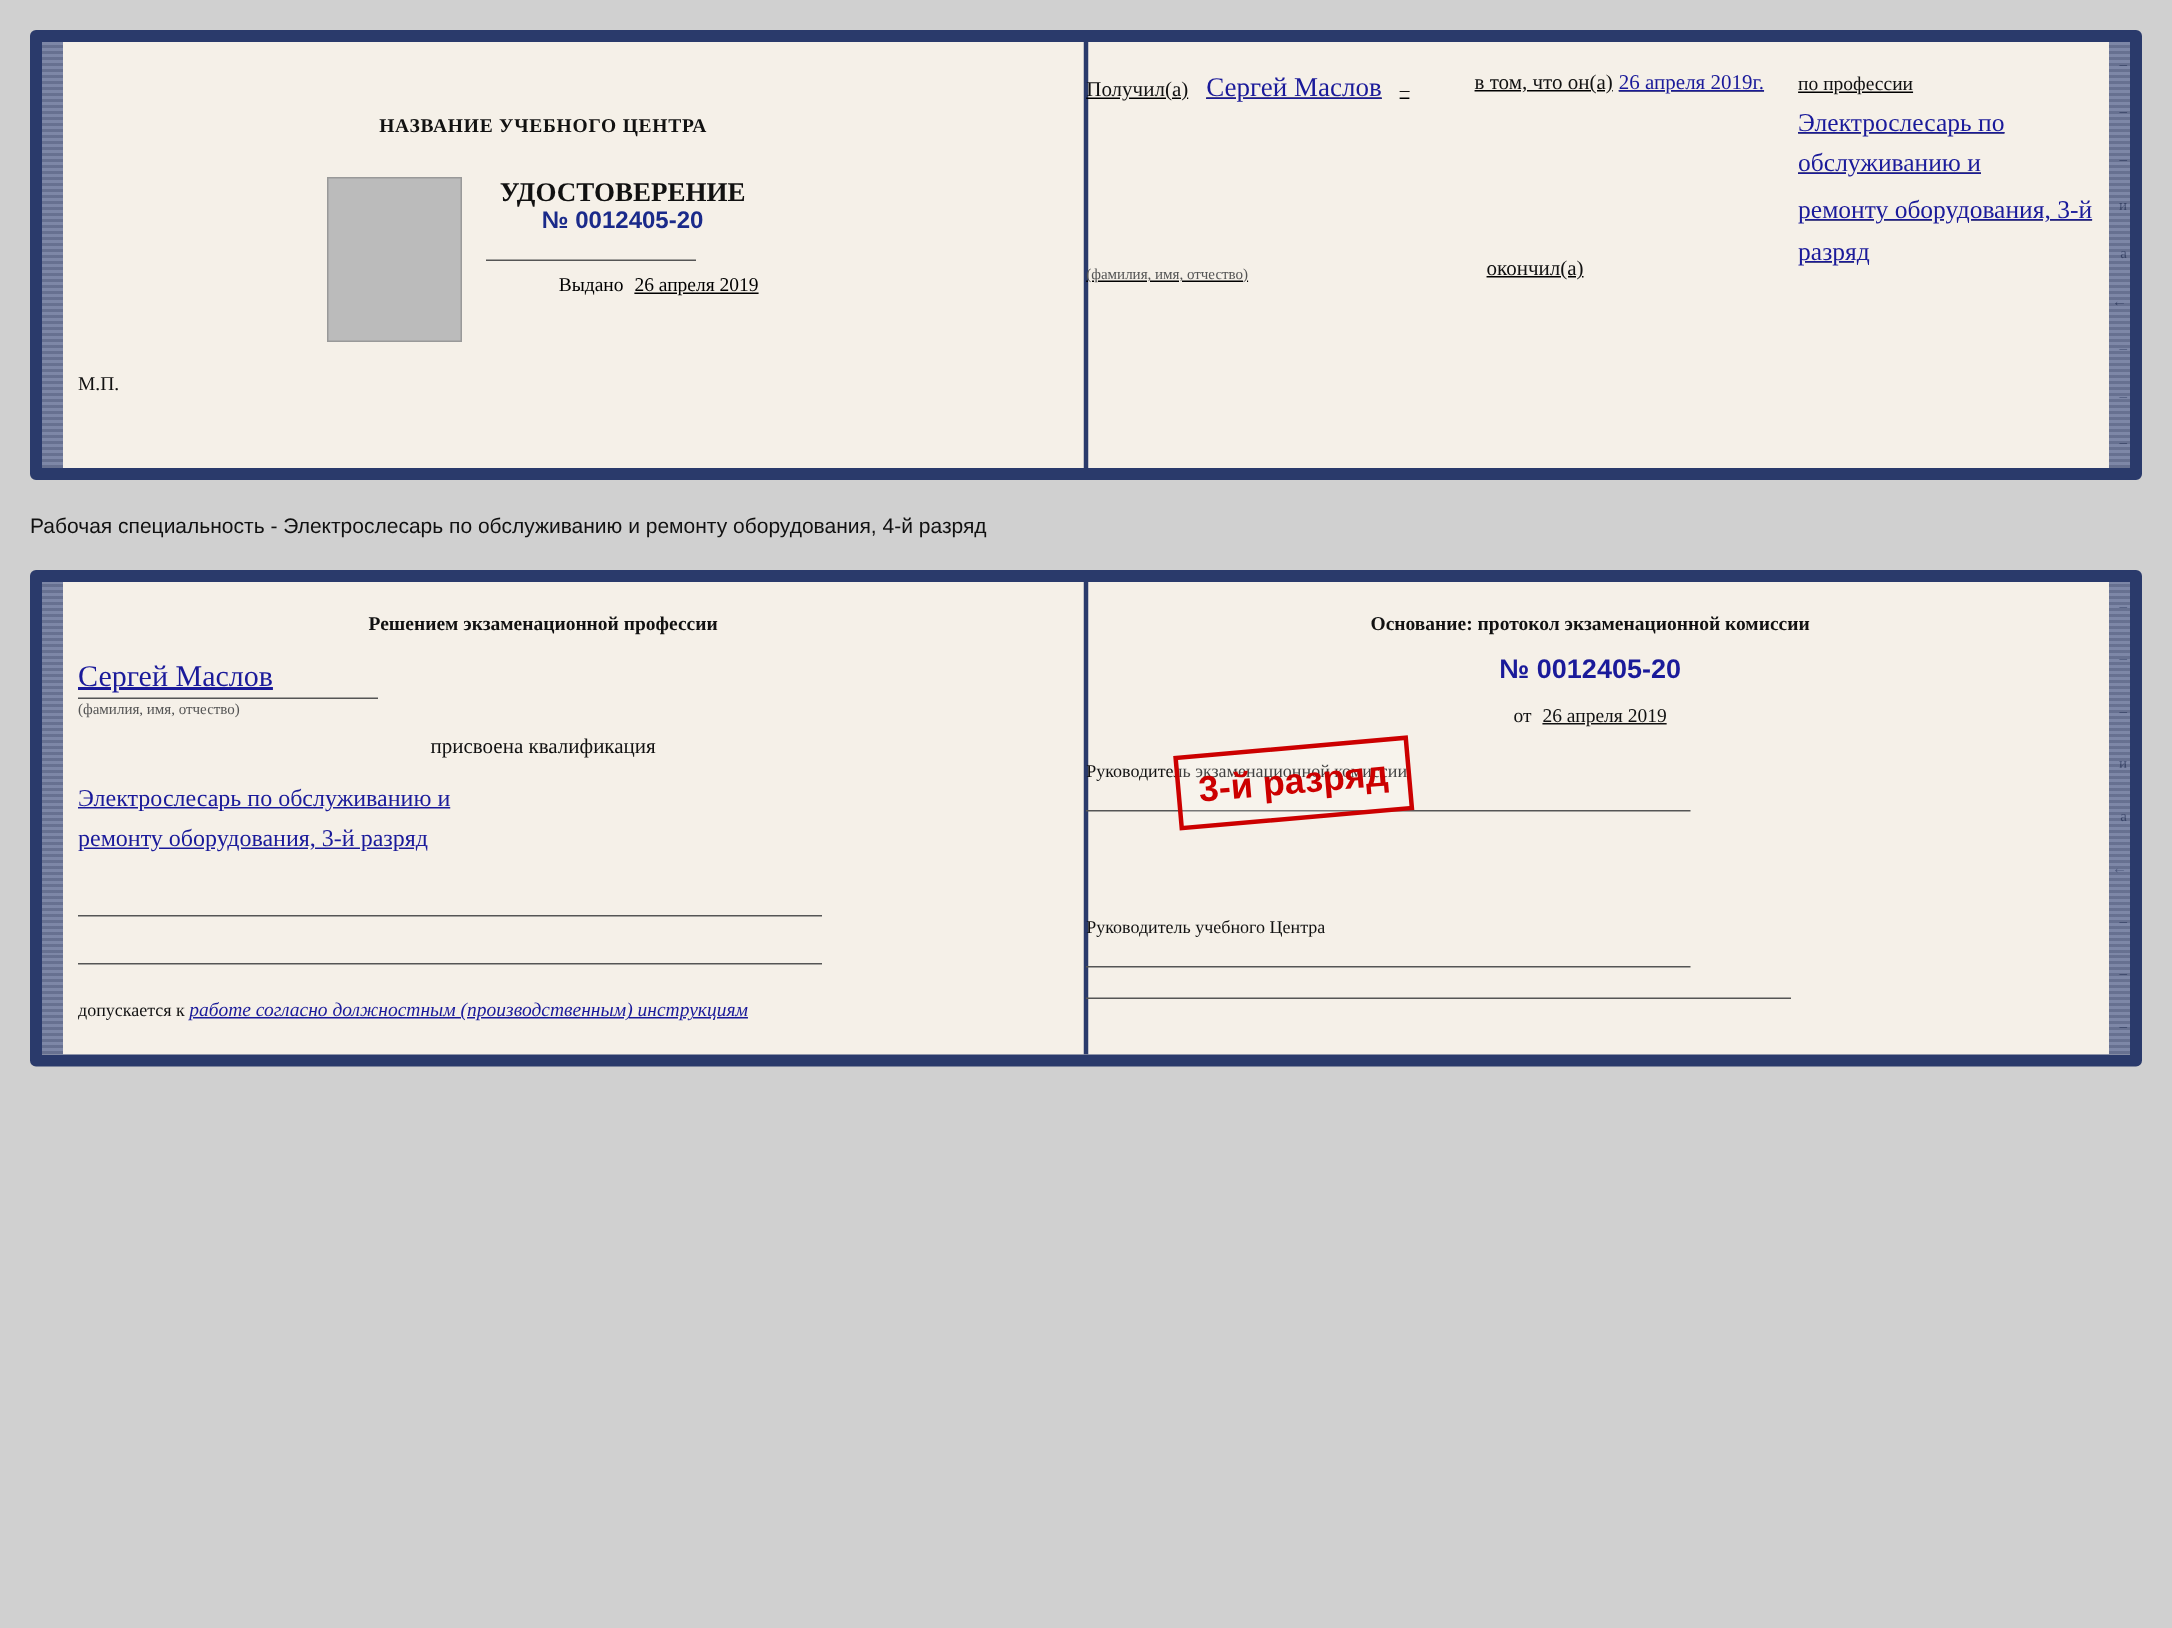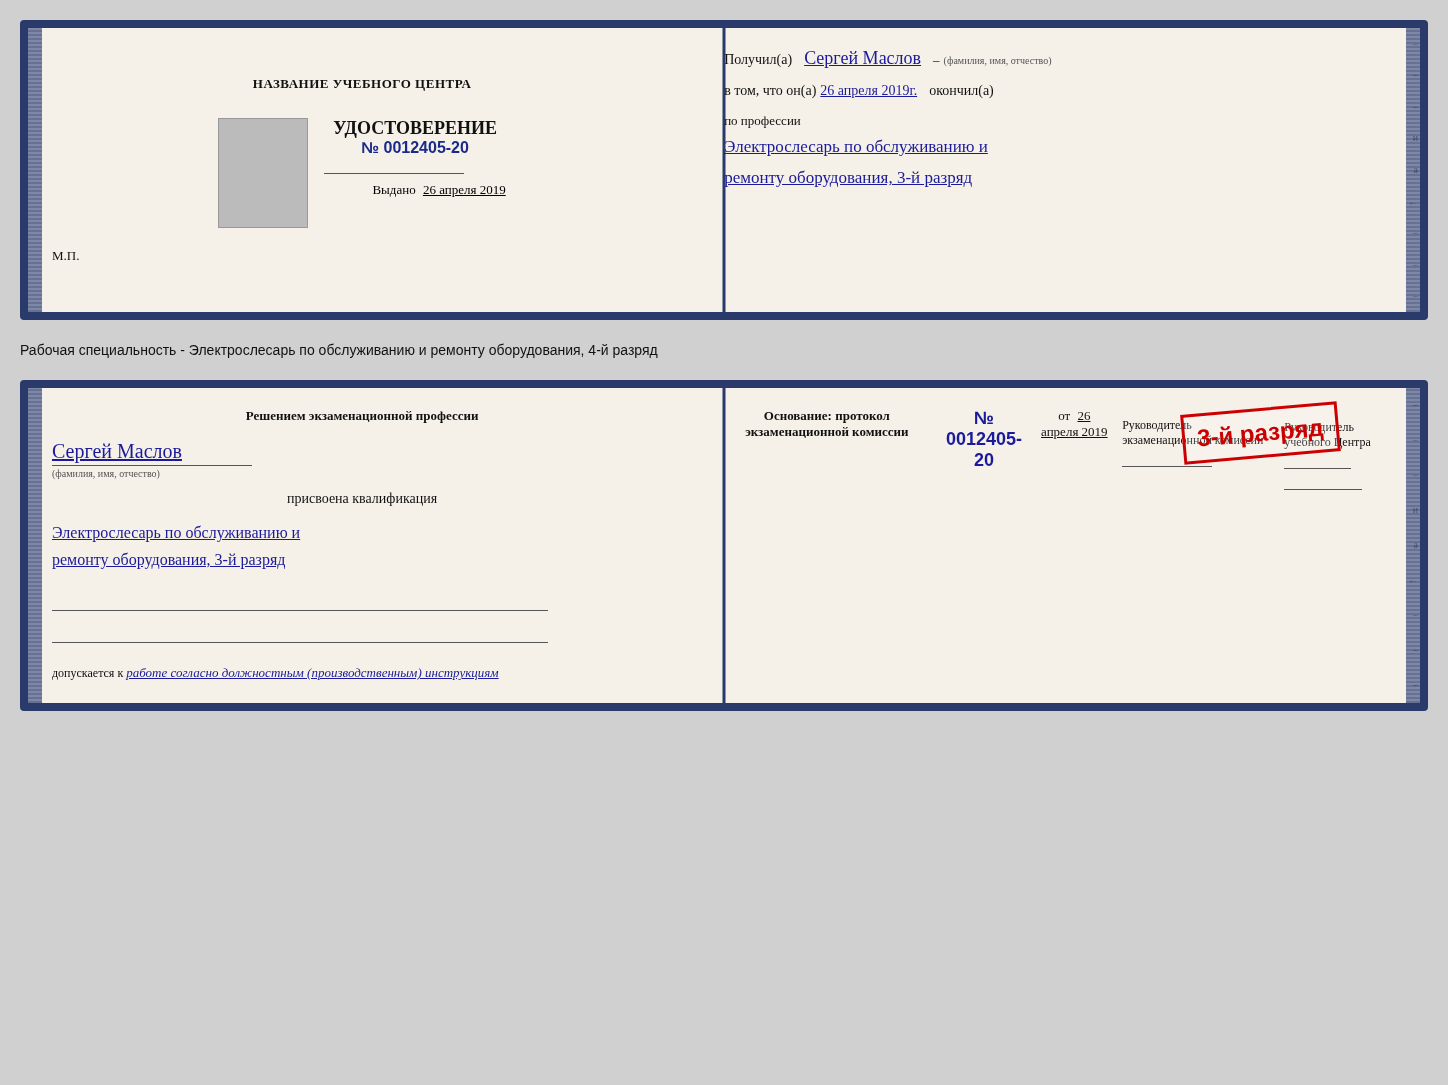--- a/index.html
+++ b/index.html
@@ -147,23 +147,24 @@
     .mp-label {
       font-size: 13px;
       color: #111;
       align-self: flex-start;
       margin-top: 4px;
     }
 
     
     .top-right {
       display: flex;
-      flex-direction: column;
+      flex-direction: row;
       gap: 14px;
       padding-top: 16px;
+      text-decoration: underline;
     }
 
     .poluchil-line {
       font-size: 14px;
       color: #111;
     }
 
     .poluchil-name {
       font-size: 18px;
       font-family: 'Segoe Script', 'Comic Sans MS', cursive;
@@ -227,21 +228,21 @@
     
     .bottom-card .left-panel {
       display: flex;
       flex-direction: column;
       gap: 12px;
       padding-top: 20px;
     }
 
     .bottom-card .right-panel {
       display: flex;
-      flex-direction: row;
+      flex-direction: column;
       gap: 12px;
       padding-top: 20px;
     }
 
     .resheniem-title {
       font-size: 13px;
       font-weight: bold;
       text-align: center;
       color: #111;
     }

